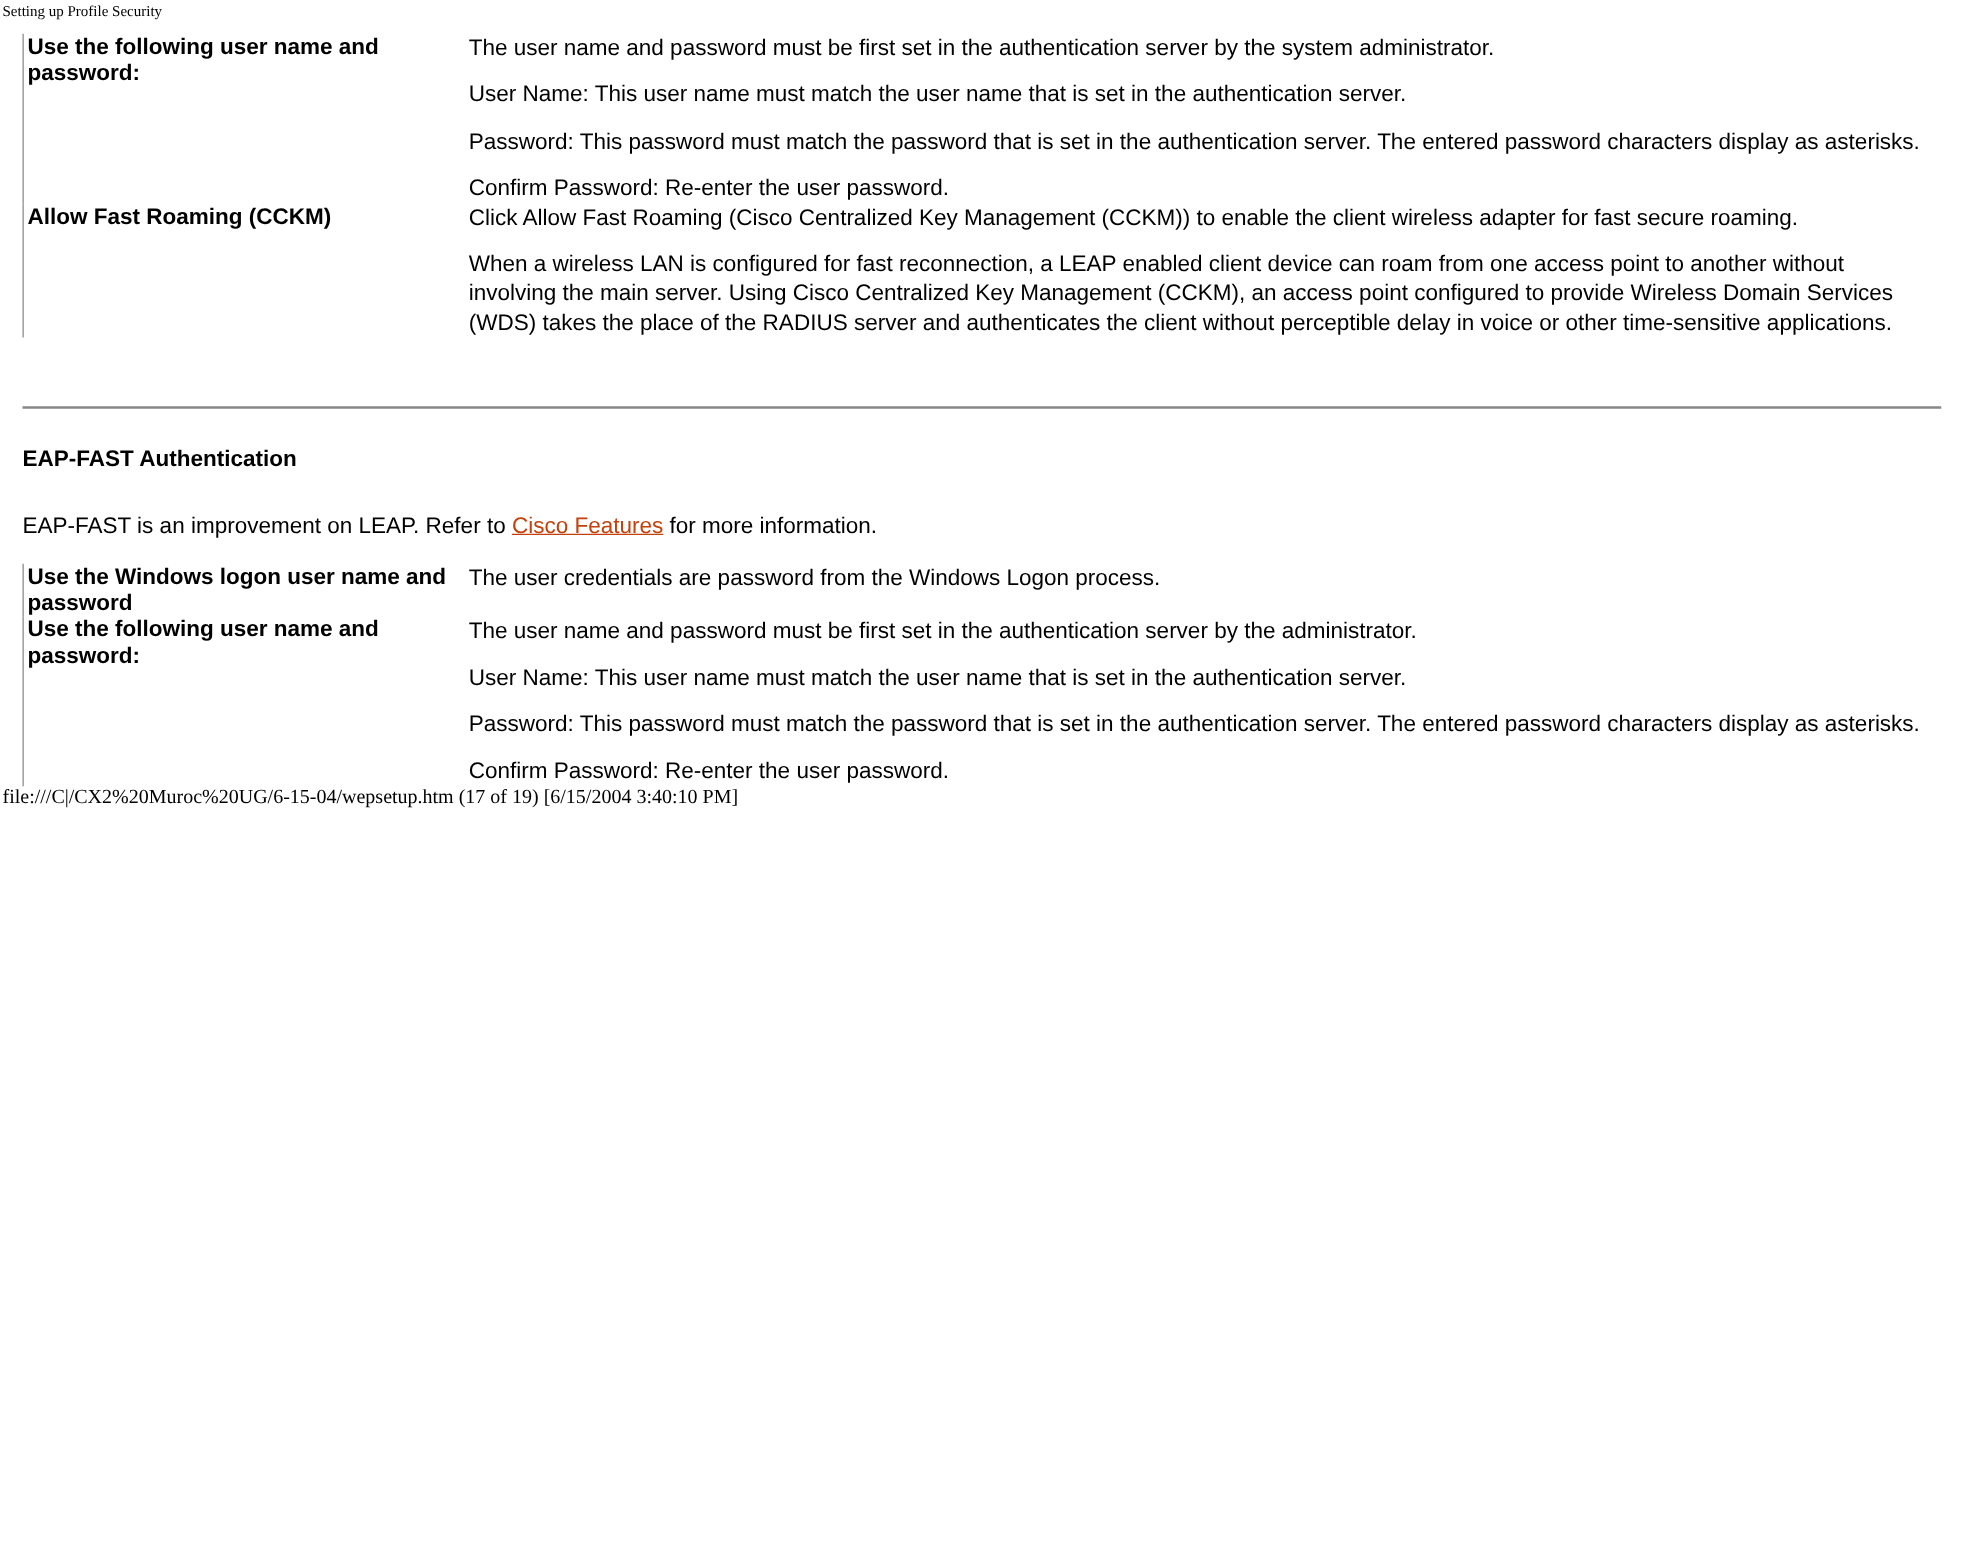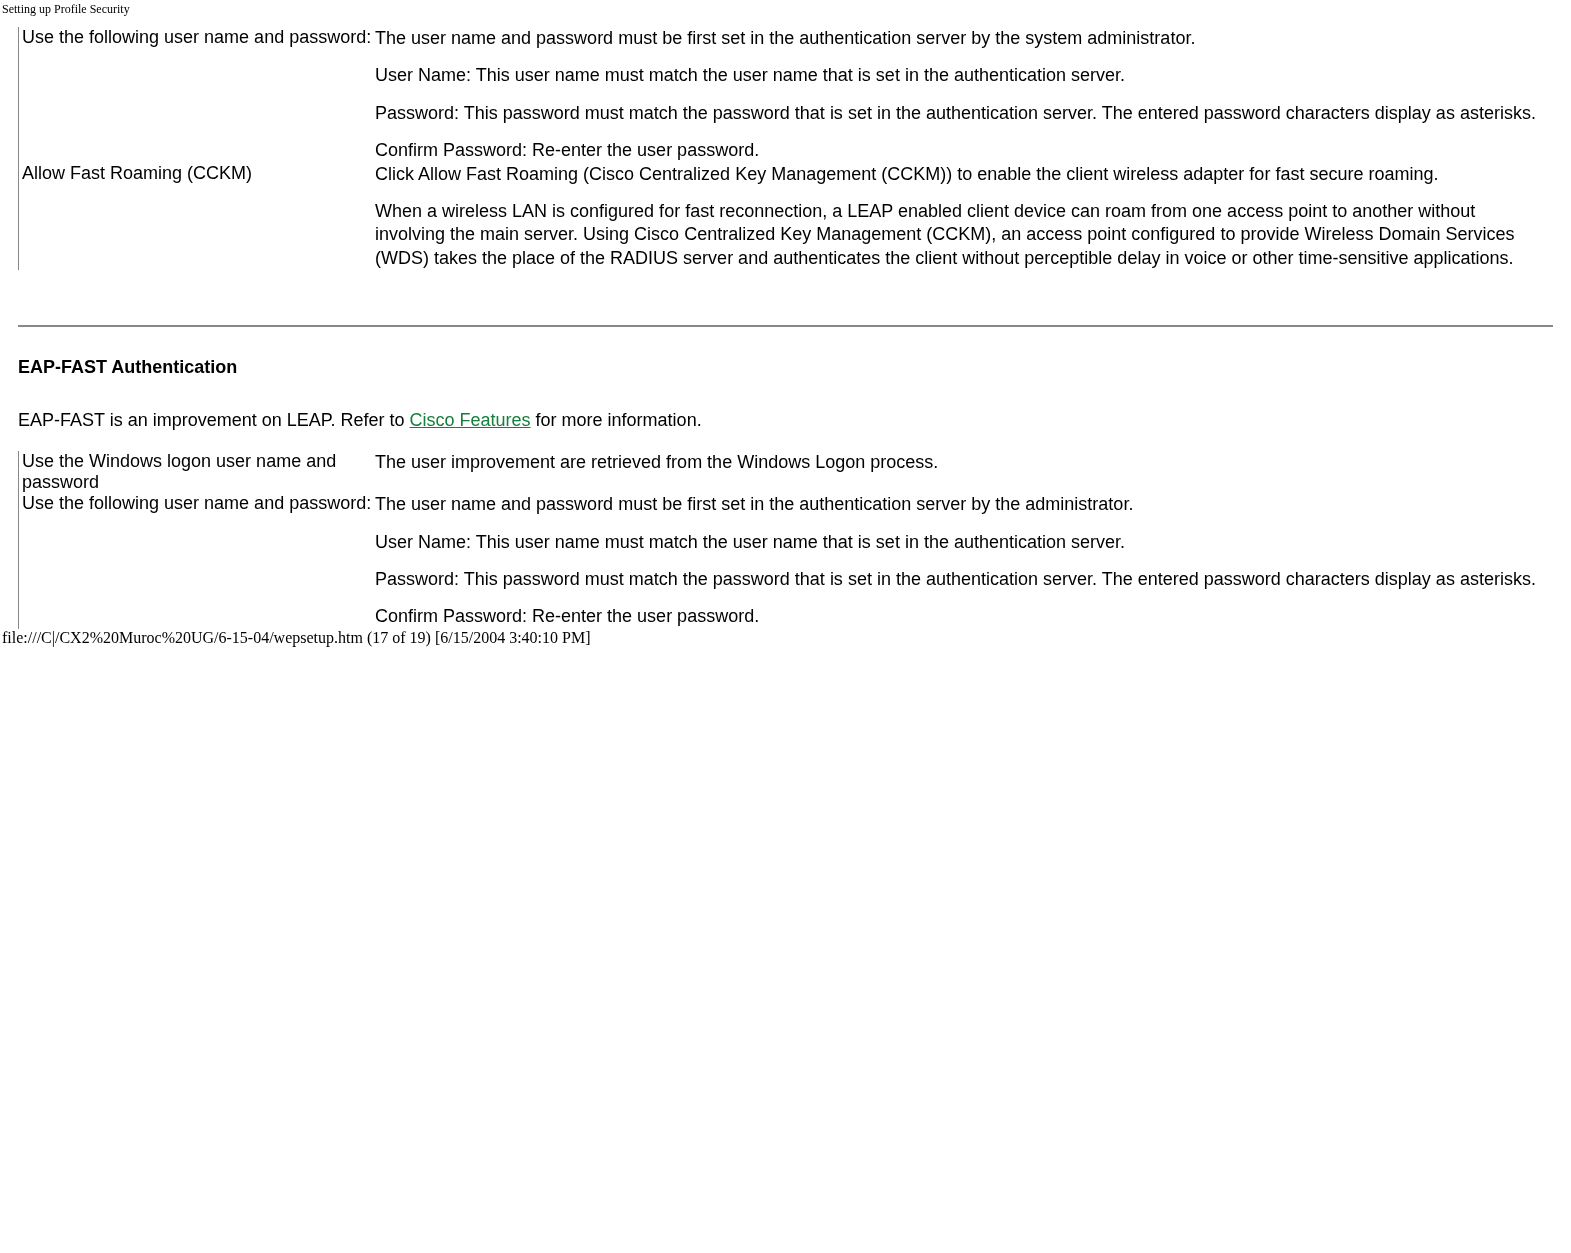--- a/index.html
+++ b/index.html
@@ -19,21 +19,21 @@
   table.options {
     width: 100%;
     border-collapse: collapse;
   }
   table.options td {
     vertical-align: top;
     padding: 0 3px 0 0;
   }
   table.options td.name-col {
     width: 350px;
-    font-weight: normal;
+    font-weight: bold;
     border-left: 1px solid #888;
     padding-left: 3px;
   }
   table.options td.desc-col {
     line-height: 1.3;
   }
   .para-gap {
     display: block;
     height: 14px;
   }
@@ -46,21 +46,21 @@
     border-top: 2px solid #888;
   }
   .section-heading {
     font-weight: bold;
     margin: 0 0 32px 0;
   }
   .intro-line {
     margin: 0 0 20px 0;
   }
   a.link {
-    color: #15803d;
+    color: #c2410c;
   }
   .footer {
     font-family: "Times New Roman", Times, serif;
     font-size: 16px;
     margin-left: -18px;
     padding-left: 2px;
   }
 </style>
 </head>
 <body>
@@ -85,21 +85,21 @@
 <div class="section-heading">EAP-FAST Authentication</div>
 
 <div class="intro-line">
   <span>EAP-FAST is an improvement on LEAP. Refer to </span><a href="#" class="link">Cisco Features</a><span> for more information.</span>
 </div>
 
 <table class="options">
   <tbody id="sec2-table-body">
   <tr>
         <td class="name-col">Use the Windows logon user name and password</td>
-        <td class="desc-col"><span>The user improvement are retrieved from the Windows Logon process.</span></td>
+        <td class="desc-col"><span>The user credentials are password from the Windows Logon process.</span></td>
       </tr>
       <tr>
         <td class="name-col">Use the following user name and password:</td>
         <td class="desc-col"><span>The user name and password must be first set in the authentication server by the administrator.</span><span class="para-gap"></span><span class="label-bold">User Name:</span><span> This user name must match the user name that is set in the authentication server.</span><span class="para-gap"></span><span class="label-bold">Password:</span><span> This password must match the password that is set in the authentication server. The entered password characters display as asterisks.</span><span class="para-gap"></span><span class="label-bold">Confirm Password:</span><span> Re-enter the user password.</span></td>
       </tr>
     </tbody>
 </table>
 
 <div class="footer">file:///C|/CX2%20Muroc%20UG/6-15-04/wepsetup.htm (17 of 19) [6/15/2004 3:40:10 PM]</div>
 

